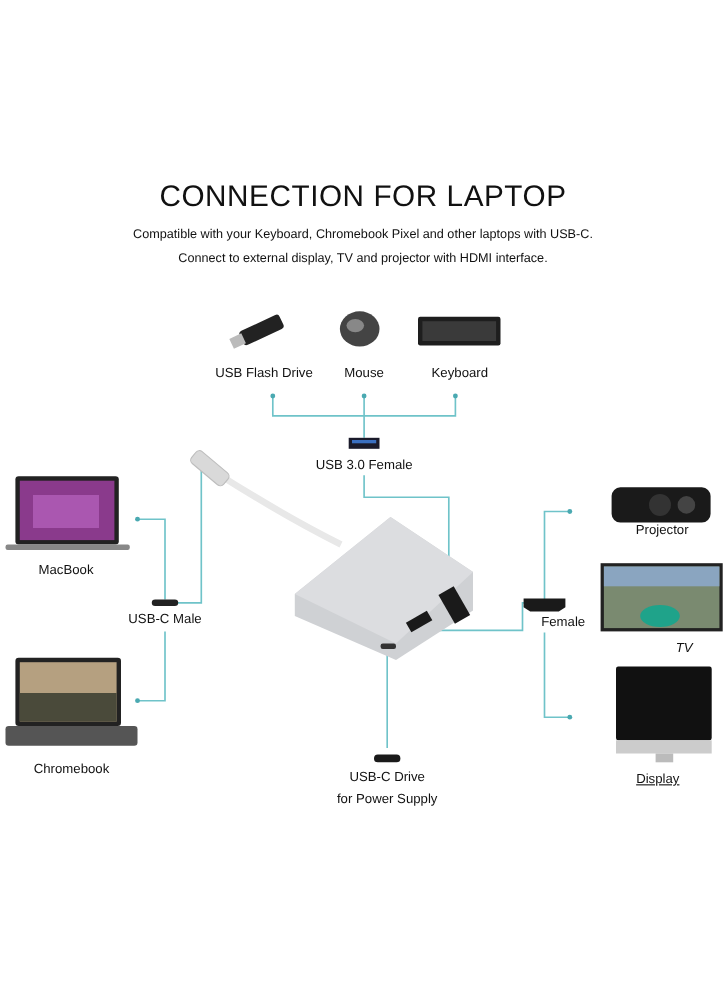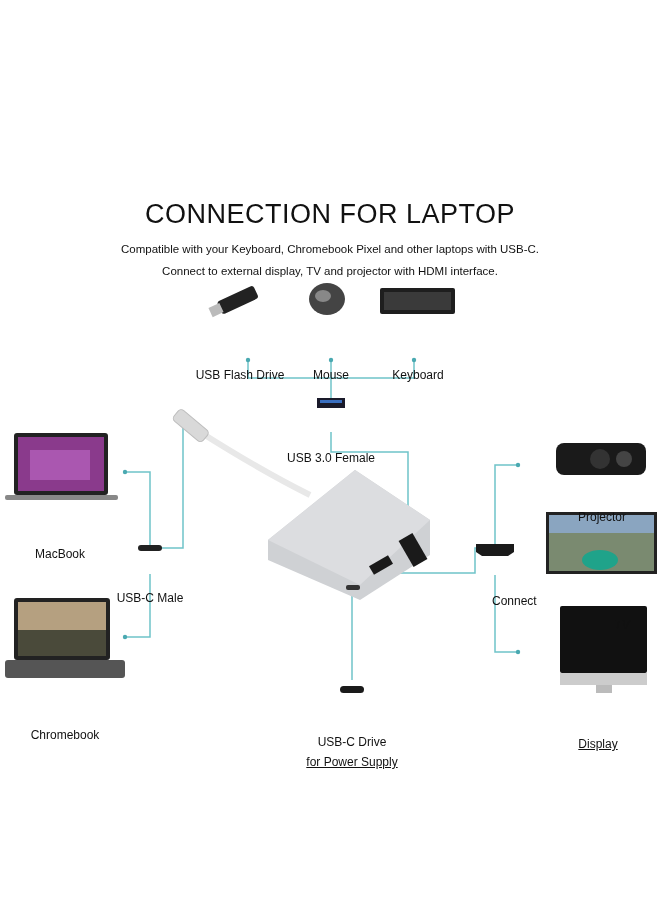--- a/index.html
+++ b/index.html
@@ -1,17 +1,17 @@
 <!DOCTYPE html>
 <html><head>
 <meta charset="utf-8">
 <style>
   html,body{margin:0;padding:0;background:#fff;}
   body{width:660px;height:900px;position:relative;overflow:hidden;font-family:"Liberation Sans",sans-serif;color:#111;}
-  .abs{position:absolute;margin-top:36px;}
+  .abs{position:absolute;}
   .title{left:0;width:660px;top:163px;text-align:center;font-size:27px;letter-spacing:0.5px;color:#111;}
   .sub{left:0;width:660px;text-align:center;font-size:11.5px;color:#111;}
   .lbl{font-size:12px;color:#111;white-space:nowrap;}
   .c{text-align:center;}
   svg{position:absolute;left:0;top:0;}
 </style>
 </head>
 <body>
 
 <svg width="660" height="900">
@@ -100,22 +100,22 @@
 <div class="abs title">CONNECTION FOR LAPTOP</div>
 <div class="abs sub" style="top:207px;">Compatible with your Keyboard, Chromebook Pixel and other laptops with USB-C.</div>
 <div class="abs sub" style="top:229px;">Connect to external display, TV and projector with HDMI interface.</div>
 
 <div class="abs lbl c" style="left:180px;top:332px;width:120px;">USB Flash Drive</div>
 <div class="abs lbl c" style="left:300px;top:332px;width:62px;">Mouse</div>
 <div class="abs lbl c" style="left:378px;top:332px;width:80px;">Keyboard</div>
 
 <div class="abs lbl c" style="left:266px;top:415px;width:130px;">USB 3.0 Female</div>
 <div class="abs lbl c" style="left:100px;top:555px;width:100px;">USB-C Male</div>
-<div class="abs lbl" style="left:492px;top:558px;">Connect</div>
+<div class="abs lbl" style="left:492px;top:558px;">Female</div>
 <div class="abs lbl c" style="left:282px;top:699px;width:140px;">USB-C Drive</div>
-<div class="abs lbl c" style="left:282px;top:719px;width:140px;text-decoration:underline;">for Power Supply</div>
+<div class="abs lbl c" style="left:282px;top:719px;width:140px;">for Power Supply</div>
 
 <div class="abs lbl c" style="left:10px;top:511px;width:100px;">MacBook</div>
 <div class="abs lbl c" style="left:10px;top:692px;width:110px;">Chromebook</div>
 
 <div class="abs lbl c" style="left:552px;top:474px;width:100px;">Projector</div>
 <div class="abs lbl c" style="left:572px;top:582px;width:100px;font-style:italic;">TV</div>
 <div class="abs lbl c" style="left:548px;top:701px;width:100px;text-decoration:underline;">Display</div>
 
 </body></html>

